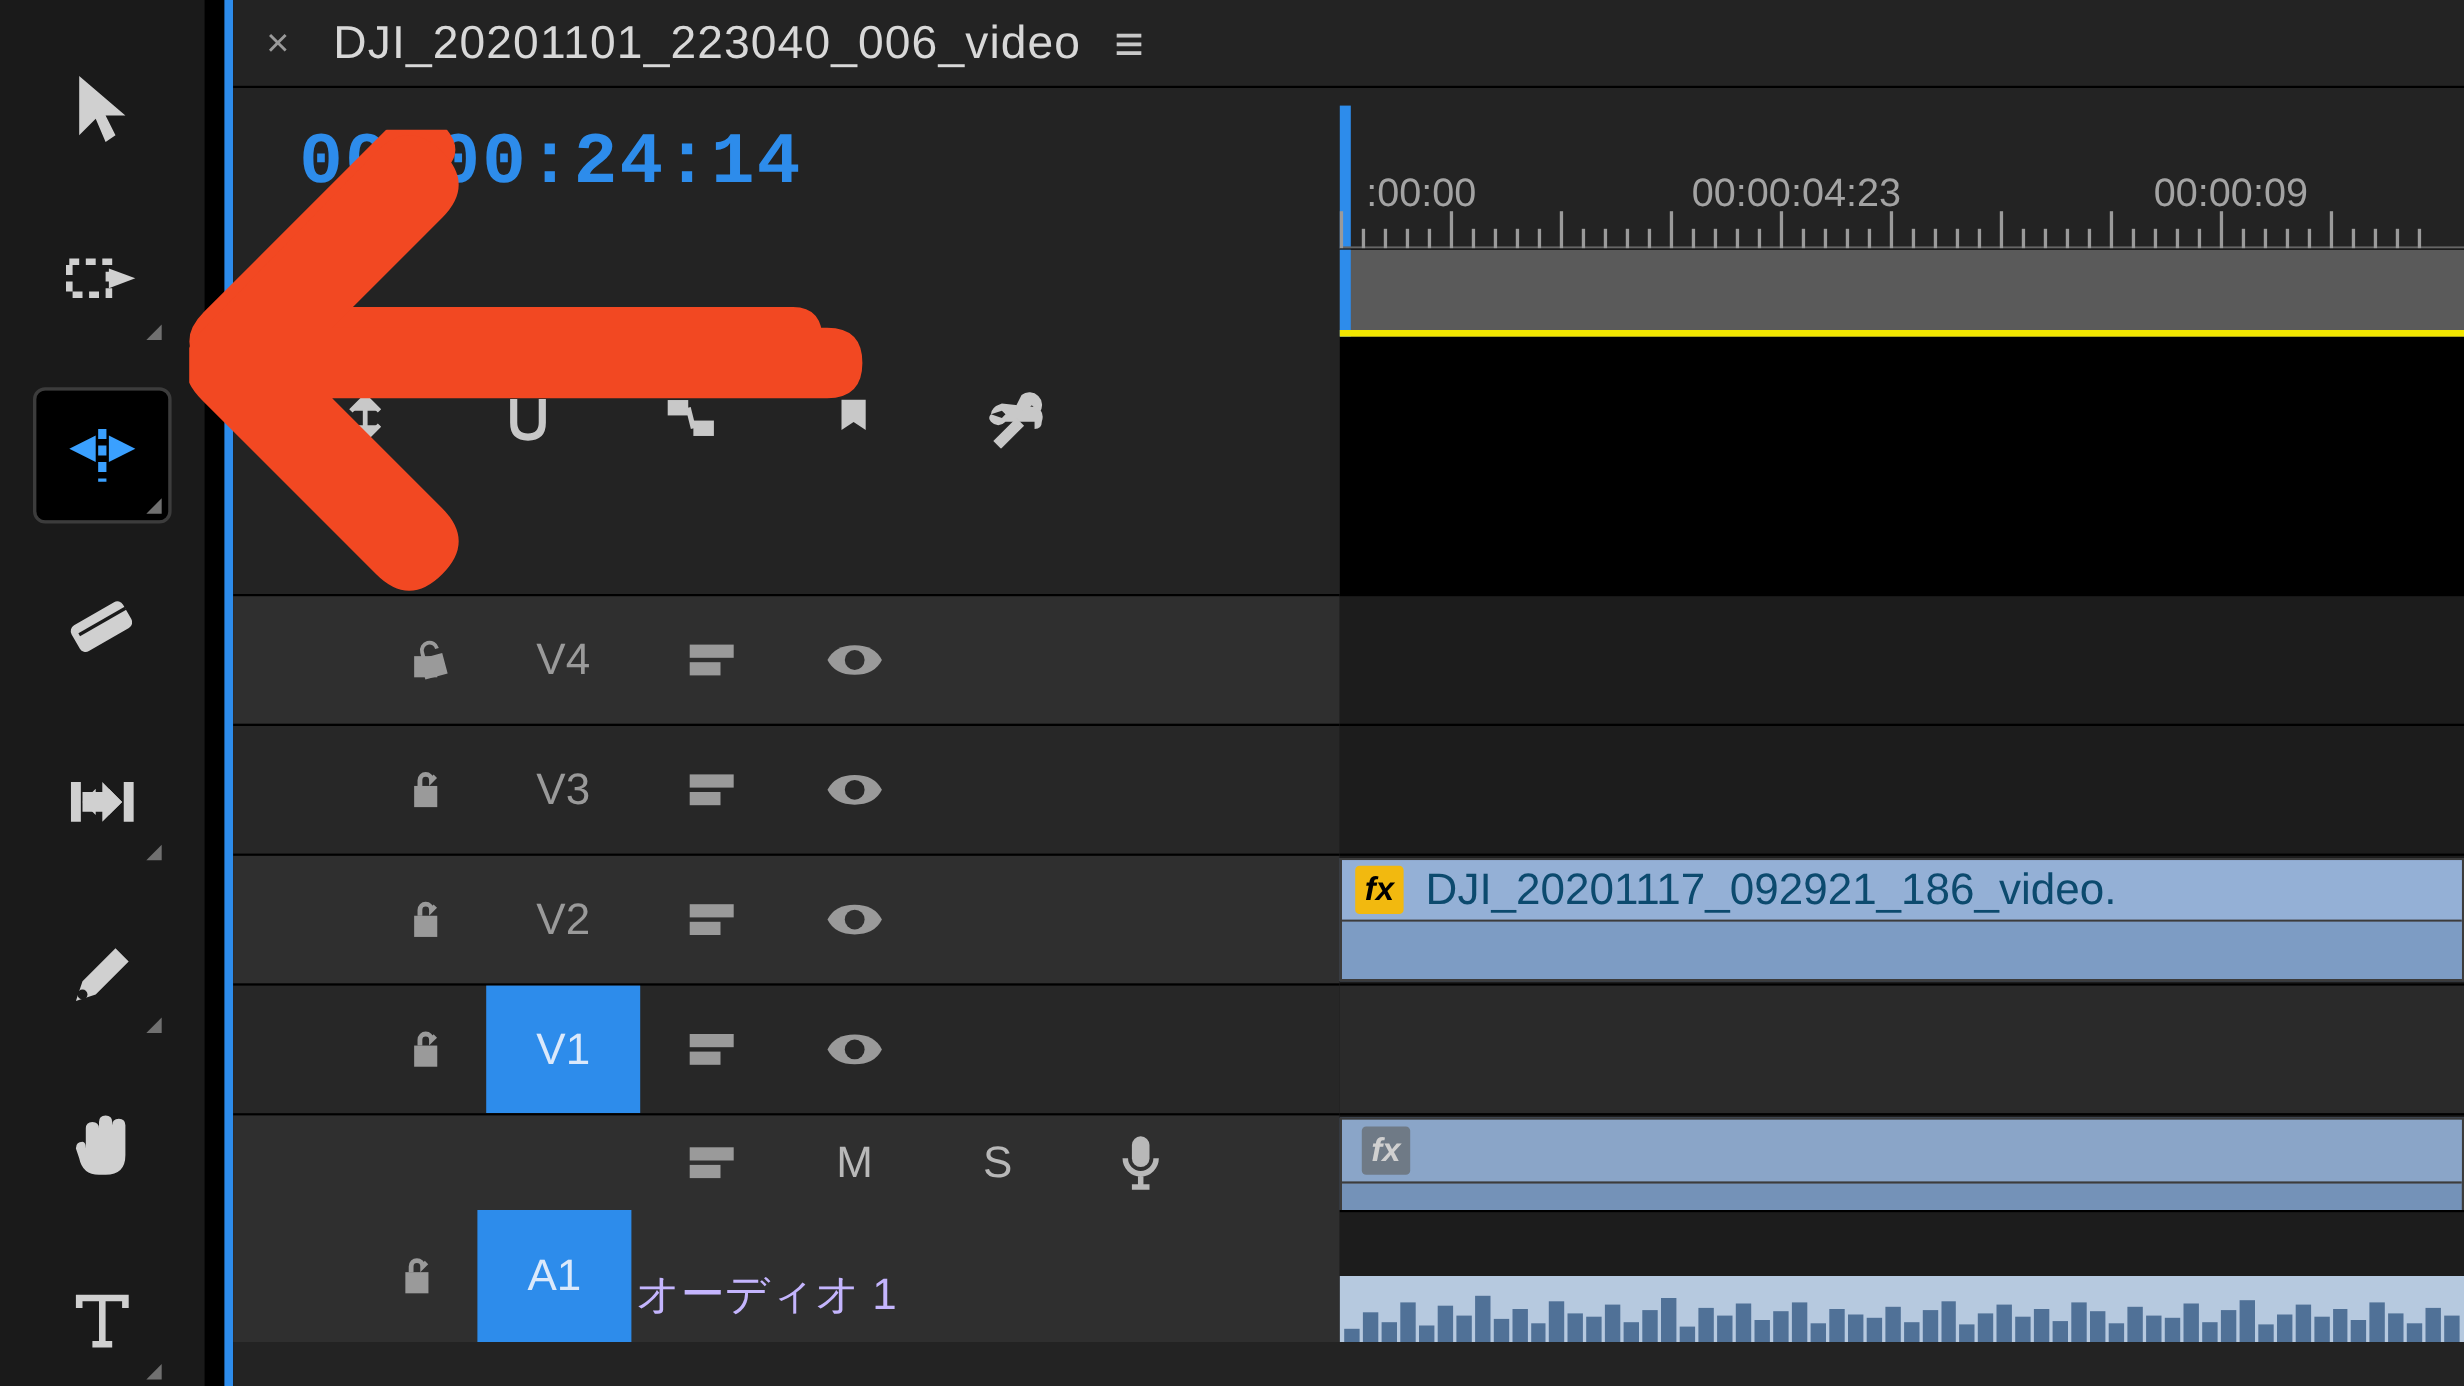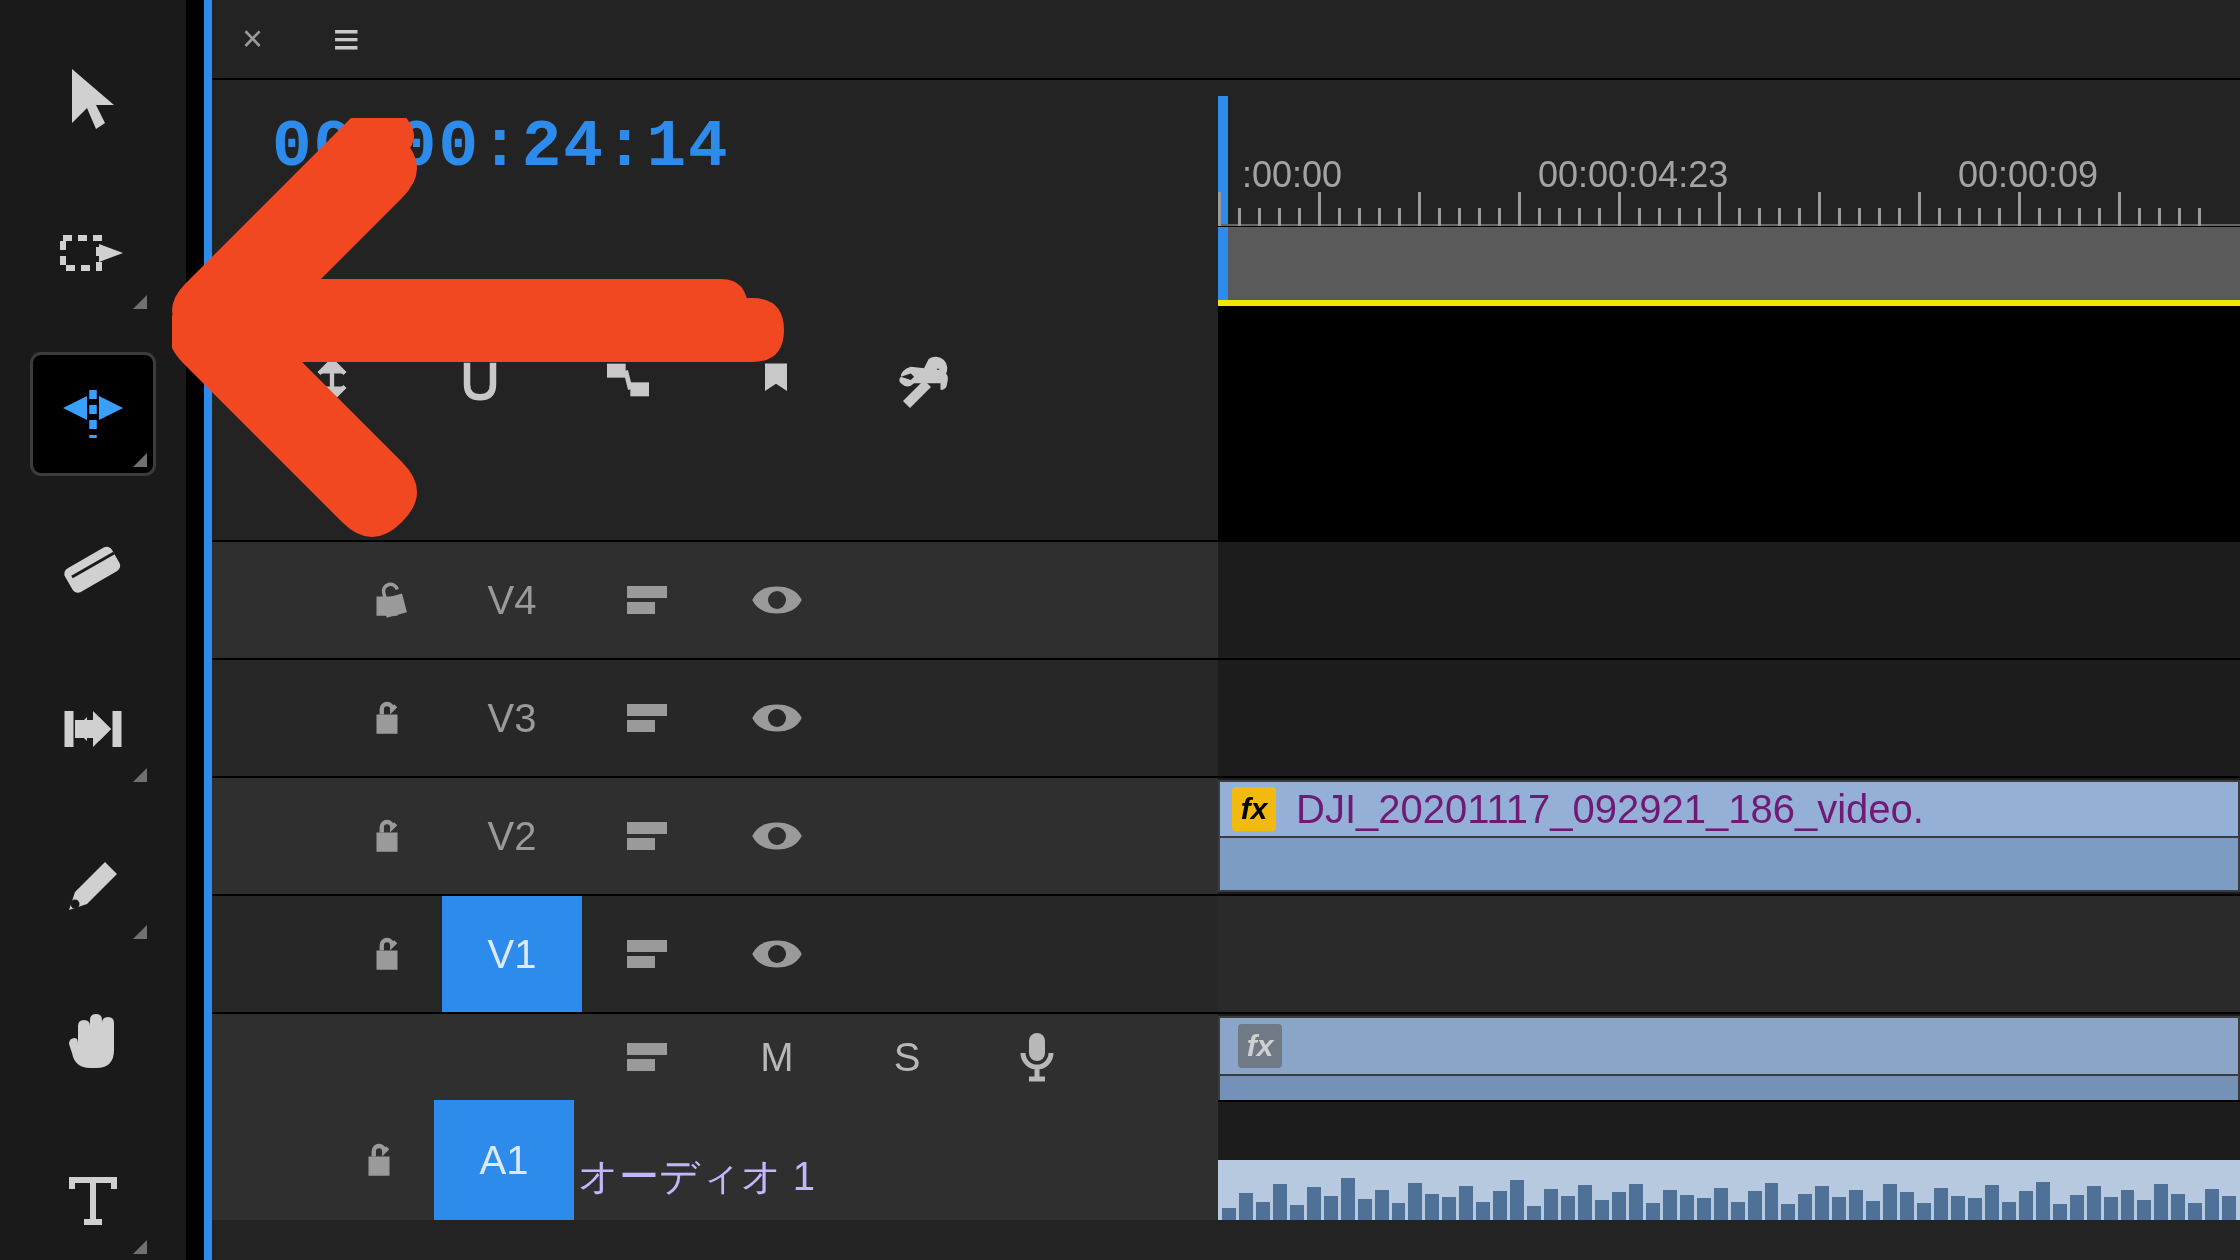--- a/index.html
+++ b/index.html
@@ -114,21 +114,21 @@
   .clip-label-bar{
     height:56px; background:#94b0d6; display:flex; align-items:center; padding-left:12px; gap:20px;
     border-bottom:2px solid #3c3c3c;
   }
   .fx-badge{
     width:44px; height:44px; background:#f2b90f; color:#000;
     font-style:italic; font-weight:700; font-size:30px;
     display:flex; align-items:center; justify-content:center; border-radius:4px;
   }
   .fx-badge.neutral{ background:#6f7a86; color:#d0d0d0; }
-  .clip-name{ color:#701a75; font-size:40px; white-space:nowrap; }
+  .clip-name{ color:#0c4a6e; font-size:40px; white-space:nowrap; }
   .clip-body{ position:absolute; top:56px; bottom:0; left:0; right:0; background:#7d9cc4; }
 
   .audio-clip{
     position:absolute; top:2px; bottom:0; left:0; right:0;
     background:#7492b8; border:2px solid #3c3c3c; border-bottom:none;
   }
   .audio-top{ height:58px; display:flex; align-items:center; padding-left:18px; gap:20px;
     border-bottom:2px solid #3c3c3c; background:#8aa5c8; }
   .waveform{
     position:absolute; top:58px; left:0; right:0; bottom:0;
@@ -213,20 +213,21 @@
     <div class="flyout-tri"></div>
   </div>
 </div>
 
 <div class="vdiv"></div>
 
 <div class="panel">
 
   <div class="tabbar">
     <span class="tab-close">×</span>
+    <span class="tab-title">DJI_20201101_223040_006_video</span>
     <span class="tab-menu">≡</span>
   </div>
 
   <div class="header-zone">
     <div class="header-left">
       <div class="timecode">00:00:24:14</div>
       <div class="header-icons">
         <div class="hicon">
           <svg width="52" height="52" viewBox="0 0 24 24">
               <path fill="#c8c8c8" d="M12 3 L12 21 M6 9 L12 3 L18 9 M6 15 L12 21 L18 15" stroke="#c8c8c8" stroke-width="2"></path>

